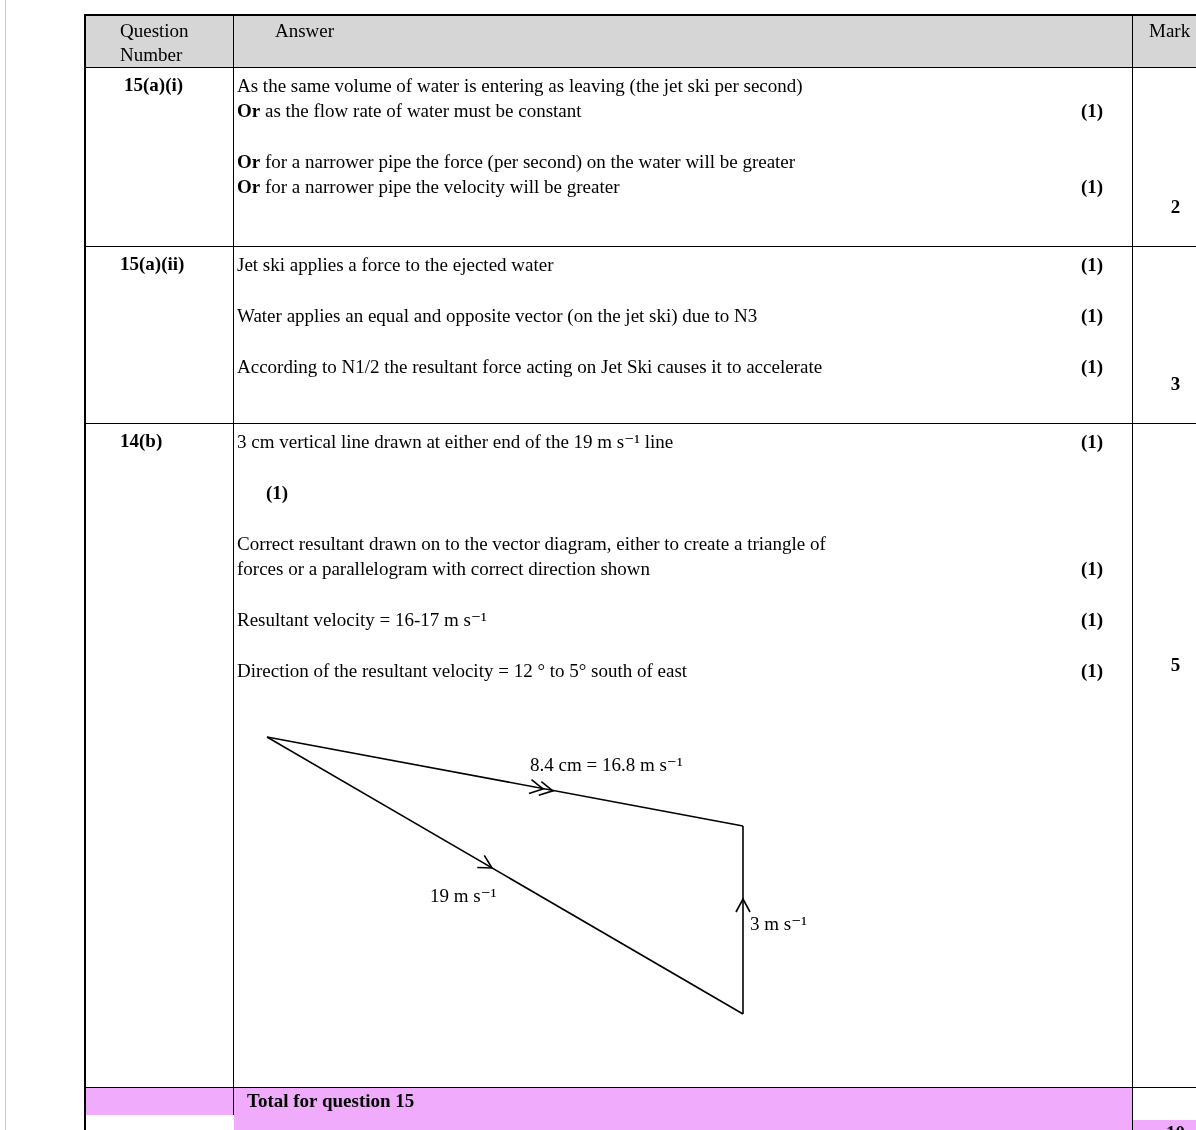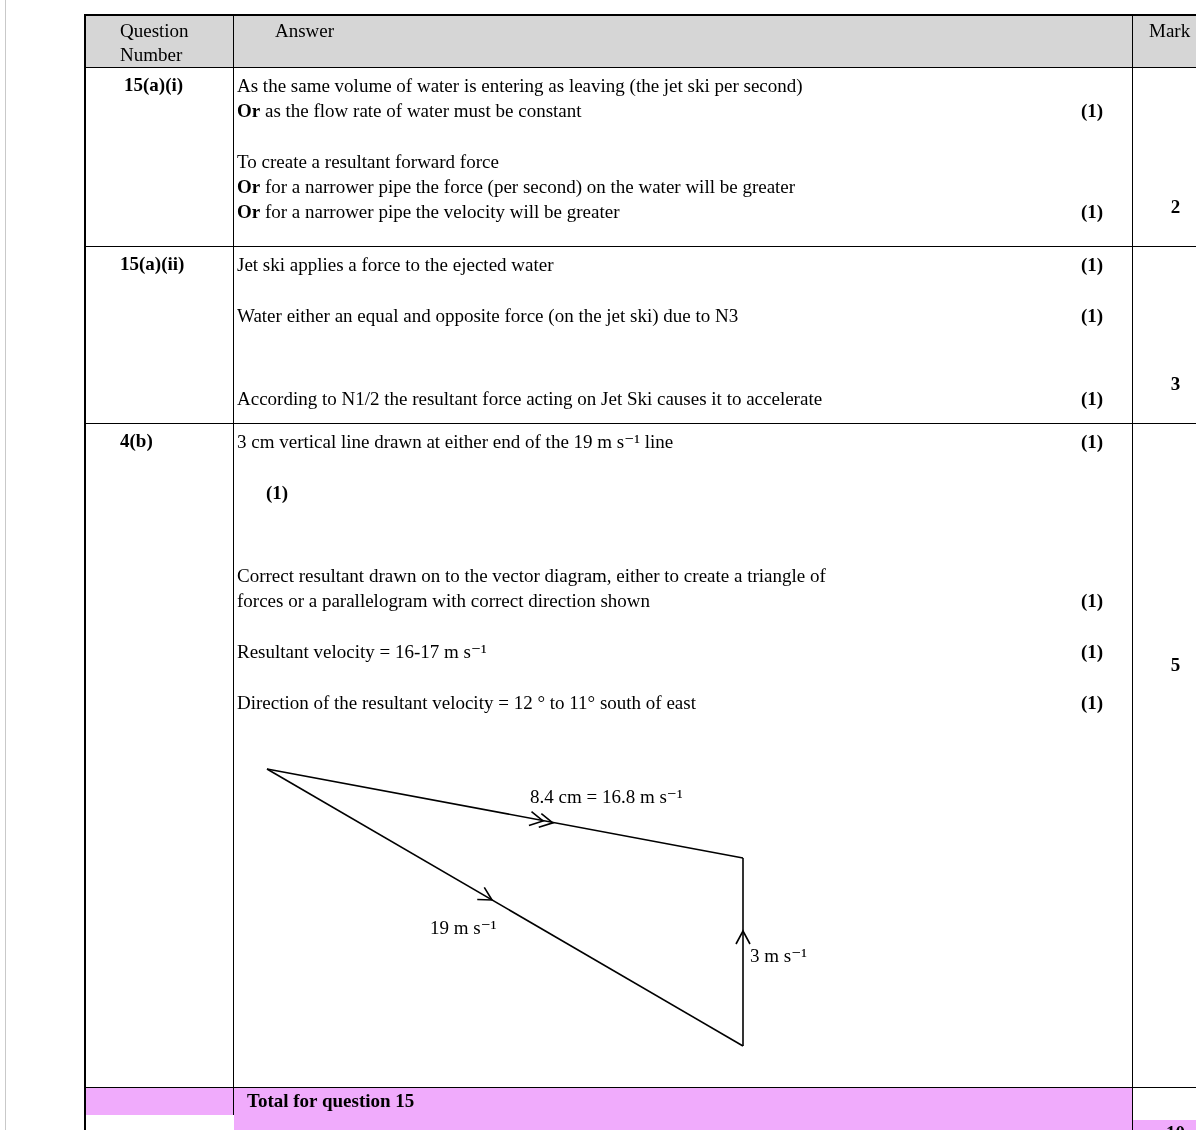--- a/index.html
+++ b/index.html
@@ -37,21 +37,21 @@
   .qcell { font-weight:bold; padding:6px 4px 0 34px; }
   .acell { padding:5px 0 0 3px; line-height:25px; }
   .mcell { text-align:center; font-weight:bold; }
   .mcell .tot { display:block; }
   .pt-r0 { padding-top:128px; }
   .pt-r1 { padding-top:126px; }
   .pt-r2 { padding-top:230px; }
   .mline { display:flex; }
   .mline.bottom { align-items:flex-end; }
   .mtext { flex:1 1 auto; min-width:0; }
-  .mtext .wrapA { display:block; max-width:600px;margin-top:32px; }
+  .mtext .wrapA { display:block; max-width:600px; }
   .mmark { flex:0 0 80px; text-align:center; font-weight:bold; }
   .sp { height:26px; }
   .orpre { font-weight:bold; }
   .foot { background:#f0abfc; font-weight:bold; }
   .foot-label { padding:2px 0 2px 13px; }
   .foot-mark { text-align:center; padding-top:2px;margin-top:32px; }
   .diagram-wrap { margin-top:28px; }
   svg text { font-family:"Liberation Serif","DejaVu Serif",serif; font-size:19px; fill:#000; }
 </style>
 </head>
@@ -71,60 +71,56 @@
       <div class="mline">
         <div class="mtext"><span>As the same volume of water is entering as leaving (the jet ski per second)</span></div>
         <div class="mmark"></div>
       </div>
       <div class="mline">
         <div class="mtext"><span class="orpre">Or</span><span> as the flow rate of water must be constant</span></div>
         <div class="mmark">(1)</div>
       </div>
       <div class="sp"></div>
       <div class="mline">
-        <div class="mtext"><span>To create a resultant forward force</span></div>
-        <div class="mmark"></div>
-      </div>
-      <div class="mline">
         <div class="mtext"><span class="orpre">Or</span><span> for a narrower pipe the force (per second) on the water will be greater</span></div>
         <div class="mmark"></div>
       </div>
       <div class="mline">
         <div class="mtext"><span class="orpre">Or</span><span> for a narrower pipe the velocity will be greater</span></div>
         <div class="mmark">(1)</div>
       </div>
     </div>
     <div class="cell mcell last-col pt-r0">
         <span class="tot">2</span>
       </div>
 
     <div class="cell qcell" style="height:177px;">15(a)(ii)</div>
     <div class="cell acell">
       <div class="mline">
         <div class="mtext"><span>Jet ski applies a force to the ejected water</span></div>
         <div class="mmark">(1)</div>
       </div>
       <div class="sp"></div>
       <div class="mline">
-        <div class="mtext"><span>Water either an equal and opposite force (on the jet ski) due to N3</span></div>
+        <div class="mtext"><span>Water applies an equal and opposite vector (on the jet ski) due to N3</span></div>
         <div class="mmark">(1)</div>
       </div>
       <div class="sp"></div>
       <div class="mline bottom">
         <div class="mtext">
             <span class="wrapA">According to N1/2 the resultant force acting on Jet Ski causes it to accelerate</span>
           </div>
         <div class="mmark">(1)</div>
       </div>
     </div>
     <div class="cell mcell last-col pt-r1">
         <span class="tot">3</span>
       </div>
 
-    <div class="cell qcell" style="height:664px;">4(b)</div>
+    <div class="cell qcell" style="height:664px;">14(b)</div>
     <div class="cell acell">
       <div class="mline">
         <div class="mtext"><span>3 cm vertical line drawn at either end of the 19 m s⁻¹ line</span></div>
         <div class="mmark">(1)</div>
       </div>
       <div class="sp"></div>
       <div class="mline">
         <div class="mmark">(1)</div>
       </div>
       <div class="sp"></div>
@@ -134,21 +130,21 @@
           </div>
         <div class="mmark">(1)</div>
       </div>
       <div class="sp"></div>
       <div class="mline">
         <div class="mtext"><span>Resultant velocity = 16-17 m s⁻¹</span></div>
         <div class="mmark">(1)</div>
       </div>
       <div class="sp"></div>
       <div class="mline">
-        <div class="mtext"><span>Direction of the resultant velocity = 12 ° to 11° south of east</span></div>
+        <div class="mtext"><span>Direction of the resultant velocity = 12 ° to 5° south of east</span></div>
         <div class="mmark">(1)</div>
       </div>
 
       <div class="diagram-wrap">
         <svg width="740" height="312" viewBox="0 0 740 312">
 
           <line x1="30" y1="26" x2="506" y2="115" stroke="#000" stroke-width="1.6"></line>
 
           <line x1="30" y1="26" x2="506" y2="303" stroke="#000" stroke-width="1.6"></line>
 

